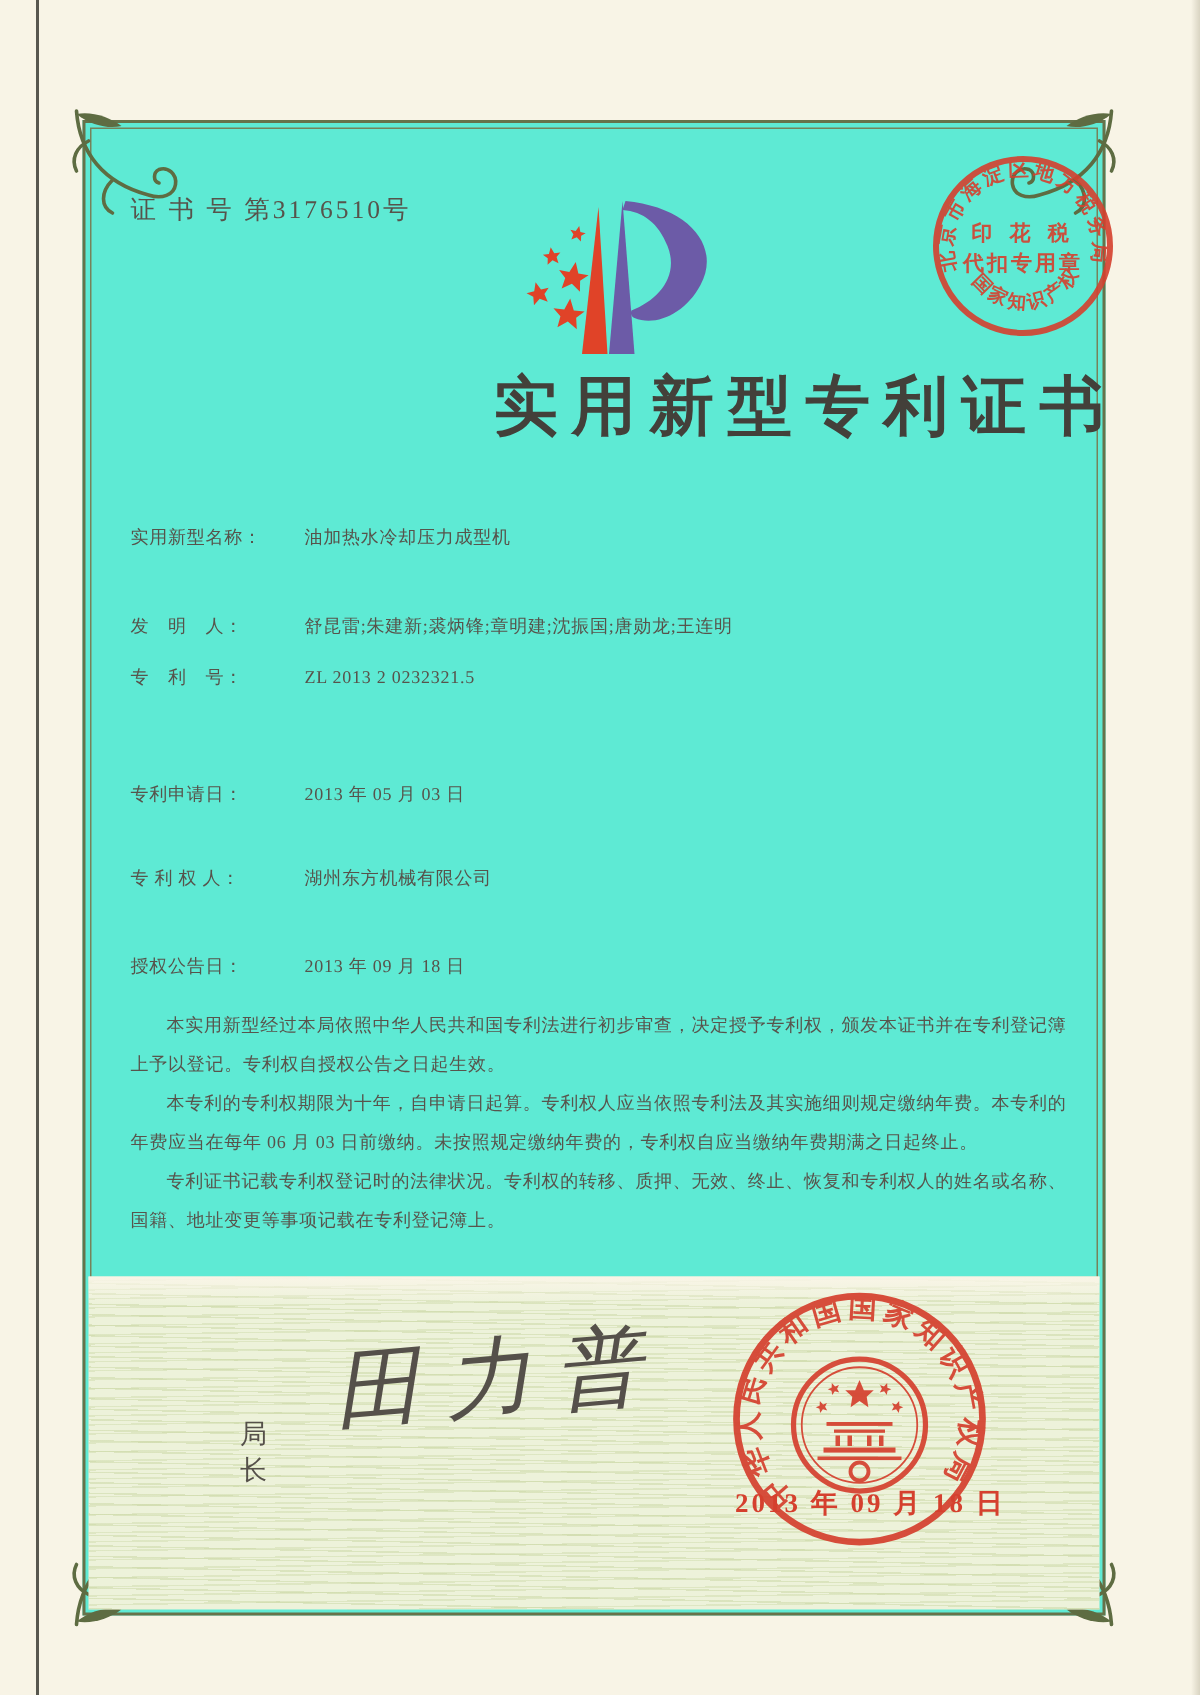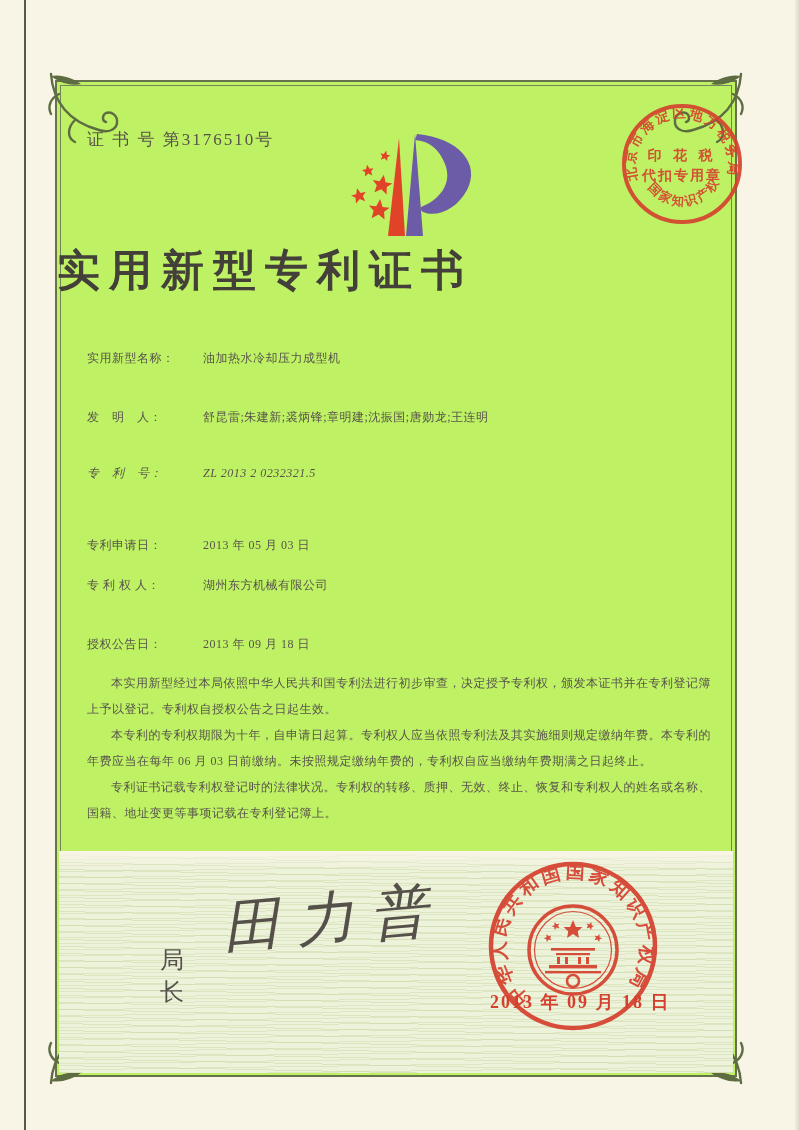--- a/index.html
+++ b/index.html
@@ -8,63 +8,63 @@
     background:#f8f4e6;
     font-family:"Liberation Serif","DejaVu Serif",serif;
   }
   
   .scan-edge{position:absolute;left:24px;top:0;width:2px;height:1130px;background:#3c3b34;opacity:.85;}
   .scan-shadow{position:absolute;right:0;top:0;width:6px;height:1130px;background:linear-gradient(to left,#d9d4c2,rgba(217,212,194,0));}
 
   
   .frame{
     position:absolute;left:55px;top:80px;width:682px;height:997px;
-    border:2px solid #66724a;box-sizing:border-box;background:#bef264;
+    border:2px solid #66724a;box-sizing:border-box;background:#5eead4;
   }
   .frame .inner-line{
     position:absolute;left:3px;top:3px;right:3px;bottom:3px;
     border:1px solid #76825a;pointer-events:none;
   }
   .corner{position:absolute;width:84px;height:84px;}
   .corner path{stroke:#5e6c42;fill:none;stroke-width:2.4;stroke-linecap:round;}
   .corner .leaf{fill:#5e6c42;stroke:none;}
   .c-bl{left:-14px;bottom:-14px;}
   .c-tl{left:-14px;top:-14px;transform:scaleY(-1);}
   .c-br{right:-14px;bottom:-14px;transform:scaleX(-1);}
   .c-tr{right:-14px;top:-14px;transform:scale(-1,-1);}
 
   .cert-no{position:absolute;left:30px;top:46px;font-size:17px;letter-spacing:2px;color:#57534b;}
 
   .logo{position:absolute;left:278px;top:48px;}
 
   .title{
-    position:absolute;left:0;top:160px;width:100%;text-align:left;
+    position:absolute;left:10px;top:160px;width:100%;text-align:right;
     font-size:43px;font-weight:700;letter-spacing:9px;color:#43403a;
   }
 
   .fields{position:absolute;left:30px;top:0;width:620px;}
   .field{position:absolute;left:0;font-size:12px;color:#57534b;white-space:nowrap;letter-spacing:.5px;}
   .field .lbl{display:inline-block;min-width:116px;}
-  .f0{top:268px;} .f1{top:327px;} .f2{top:383px;font-style:italic;} .f3{top:439px;margin-top:16px;} .f4{top:495px;} .f5{top:554px;}
+  .f0{top:268px;} .f1{top:327px;} .f2{top:361px;} .f3{top:439px;} .f4{top:495px;} .f5{top:554px;}
 
   .body-text{position:absolute;left:30px;top:588px;width:624px;color:#58544c;}
   .body-text p{margin:0;font-size:12px;line-height:26px;text-indent:2em;text-align:justify;letter-spacing:.5px;}
 
   
   .band{
     position:absolute;left:2px;right:2px;bottom:2px;height:222px;
     background:
       repeating-linear-gradient(1.2deg,rgba(203,216,166,.55) 0 1px,rgba(0,0,0,0) 1px 7px),
       repeating-linear-gradient(-0.8deg,rgba(203,216,166,.45) 0 1px,rgba(0,0,0,0) 1px 6px),
       #edf2da;
   }
   .band-fade{position:absolute;left:0;right:0;top:0;height:18px;background:linear-gradient(#f9f5e7,rgba(249,245,231,0));}
 
   .sig-row{position:absolute;left:103px;top:770px;color:#514c44;}
-  .sig-role{position:absolute;left:0;top:92px;font-size:24px;letter-spacing:4px;color:#55504a;}
+  .sig-role{position:absolute;left:0;top:92px;font-size:18px;letter-spacing:4px;color:#55504a;}
   .sig-name{
     position:absolute;left:62px;top:28px;font-size:58px;letter-spacing:16px;
     transform:rotate(-5deg);font-style:italic;color:#55504a;white-space:nowrap;
   }
 
   .footer{position:absolute;left:0;bottom:18px;width:100%;text-align:center;font-size:14px;letter-spacing:3px;color:#6b675c;}
 
   
   .seal{position:absolute;}
   .seal-tax{left:553px;top:10px;width:144px;height:144px;opacity:.9;}

